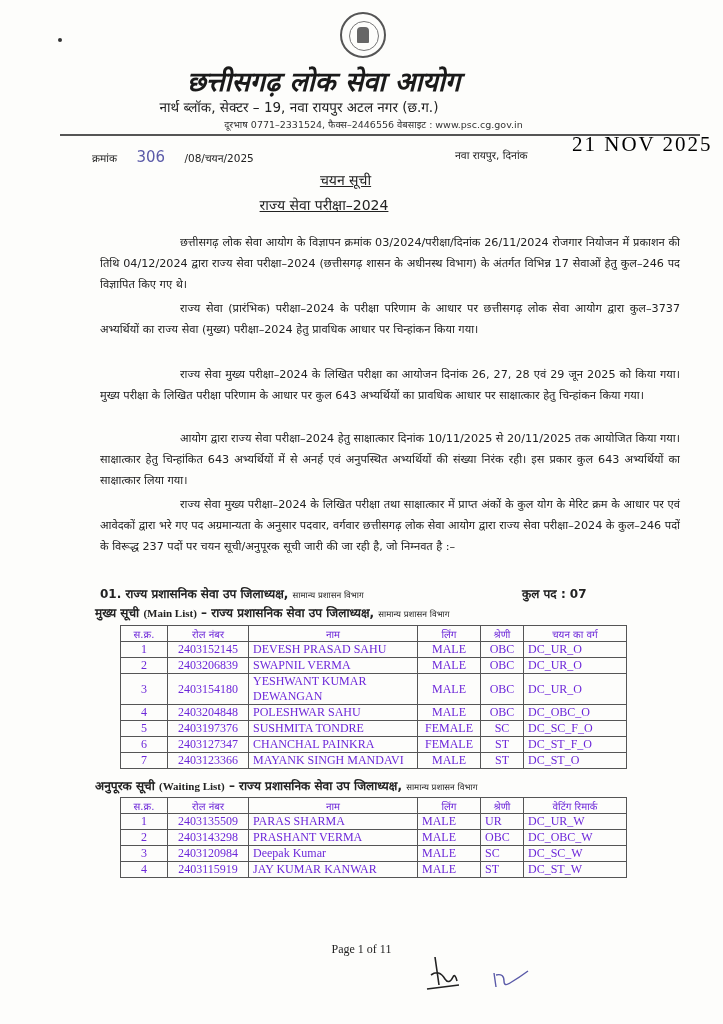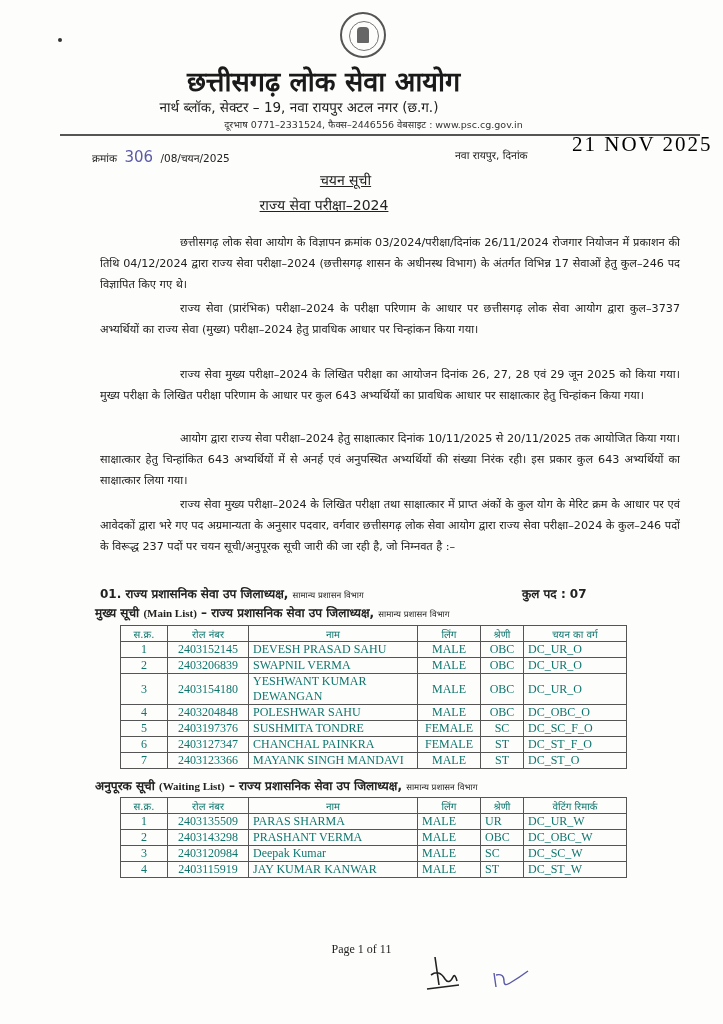--- a/index.html
+++ b/index.html
@@ -4,39 +4,39 @@
 <style>
   html, body { margin:0; padding:0; }
   body { width:723px; height:1024px; background:#fdfdfb; position:relative; overflow:hidden;
          font-family:"DejaVu Sans", sans-serif; color:#222; }
   .abs { position:absolute; }
   .emblem { left:340px; top:12px; width:46px; height:46px; border:2px solid #555; border-radius:50%;
             box-sizing:border-box; }
   .emblem .inner { position:absolute; left:7px; top:7px; width:28px; height:28px; border:1px solid #777; border-radius:50%; }
   .emblem .lion { position:absolute; left:15px; top:13px; width:12px; height:16px; background:#666; border-radius:4px 4px 1px 1px; }
   .dot { left:58px; top:38px; width:4px; height:4px; background:#333; border-radius:50%; }
-  .org-title { left:0; width:647px; top:62px; text-align:center; font-size:27px; font-weight:bold; color:#1a1a1a; }
+  .org-title { left:0; width:647px; top:62px; text-align:center; font-size:27px; font-weight:bold; color:#1a1a1a;font-style:italic; }
   .org-addr { left:0; width:598px; top:98px; text-align:center; font-size:13.5px; color:#222; }
   .org-contact { left:12px; width:723px; top:118px; text-align:center; font-size:9.5px; color:#333; }
   .rule { left:60px; width:640px; top:134px; height:0; border-top:2px solid #555; }
   .ref-line { left:92px; top:148px; font-size:10.5px; }
-  .ref-num { font-family:"DejaVu Sans", sans-serif; color:#5a5aa8; font-size:15px; margin:0 4px; }
+  .ref-num { font-family:"DejaVu Sans", sans-serif; color:#5a5aa8; font-size:15px; margin:0 16px; }
   .place-line { left:455px; top:148px; font-size:10.5px; }
   .stamp-date { left:572px; top:132px; font-size:21px; color:#000000; font-family:Liberation Serif, serif; letter-spacing:2px; }
   .heading1 { left:0; width:691px; top:170px; text-align:center; font-size:14px; text-decoration:underline; }
   .heading2 { left:0; width:648px; top:195px; text-align:center; font-size:14px; text-decoration:underline; }
   .para { left:100px; width:580px; font-size:11.2px; line-height:21px; text-align:justify; color:#222; }
   .para .ind { display:inline-block; width:80px; }
   .section-title { left:100px; top:585px; font-size:12px; font-weight:bold; }
   .section-title small { font-weight:normal; font-size:8.5px; }
   .total-posts { left:522px; top:585px; font-size:12px; font-weight:bold; }
   .list-title { left:95px; font-size:12px; font-weight:bold; }
   .list-title .en { font-family:"Liberation Serif", serif; font-size:11px; }
   .list-title small { font-weight:normal; font-size:8.5px; }
-  table { position:absolute; border-collapse:collapse; font-family:"Liberation Serif", serif; font-size:12px; color:#0f766e; }
+  table { position:absolute; border-collapse:collapse; font-family:"Liberation Serif", serif; font-size:12px; color:#6d28d9; }
   td, th { border:1px solid #555; padding:0 4px; height:15px; font-weight:normal; }
   th { font-family:"DejaVu Sans", sans-serif; font-size:10px; }
   .c { text-align:center; }
   .l { text-align:left; }
   .main-table { left:120px; top:625px; width:507px; }
   .wait-table { left:120px; top:797px; width:507px; }
   .footer-page { left:0; width:723px; top:942px; text-align:center; font-family:"Liberation Serif", serif; font-size:12px; color:#222; }
   .sig1 { left:425px; top:955px; }
   .sig2 { left:490px; top:965px; }
 </style>

